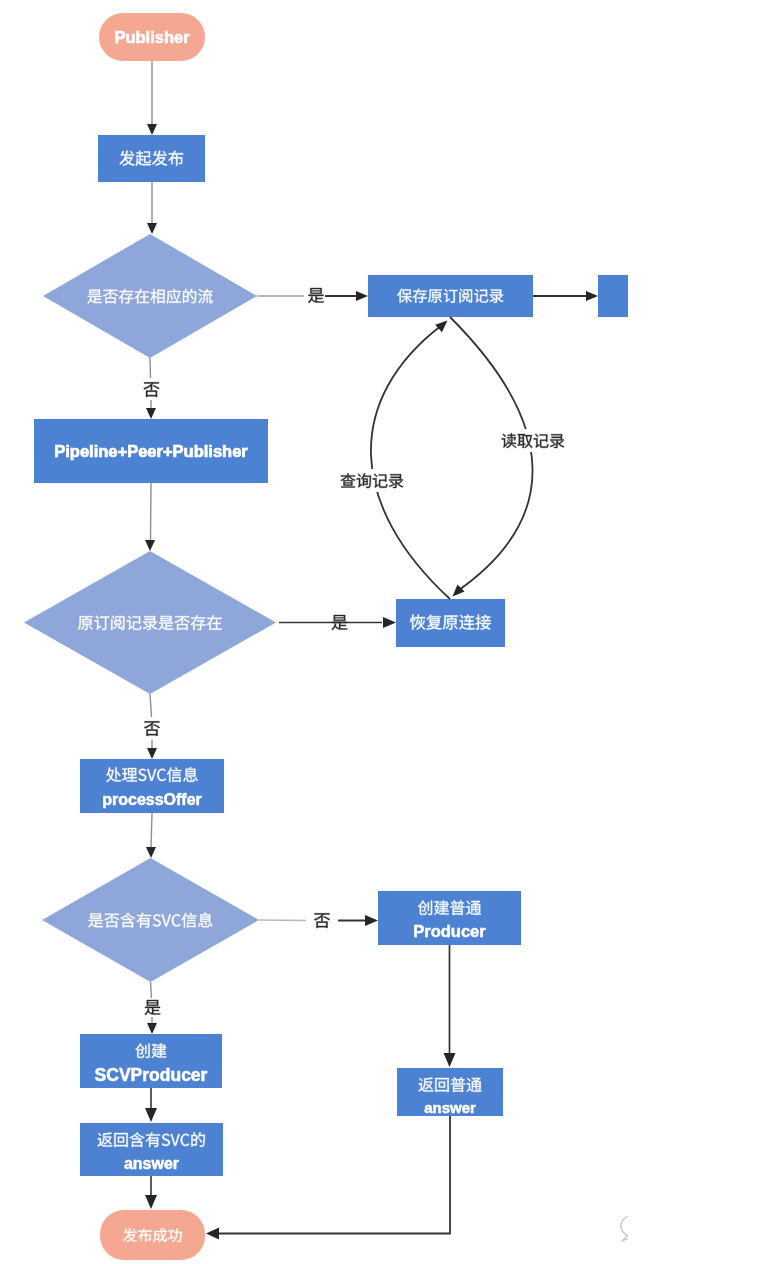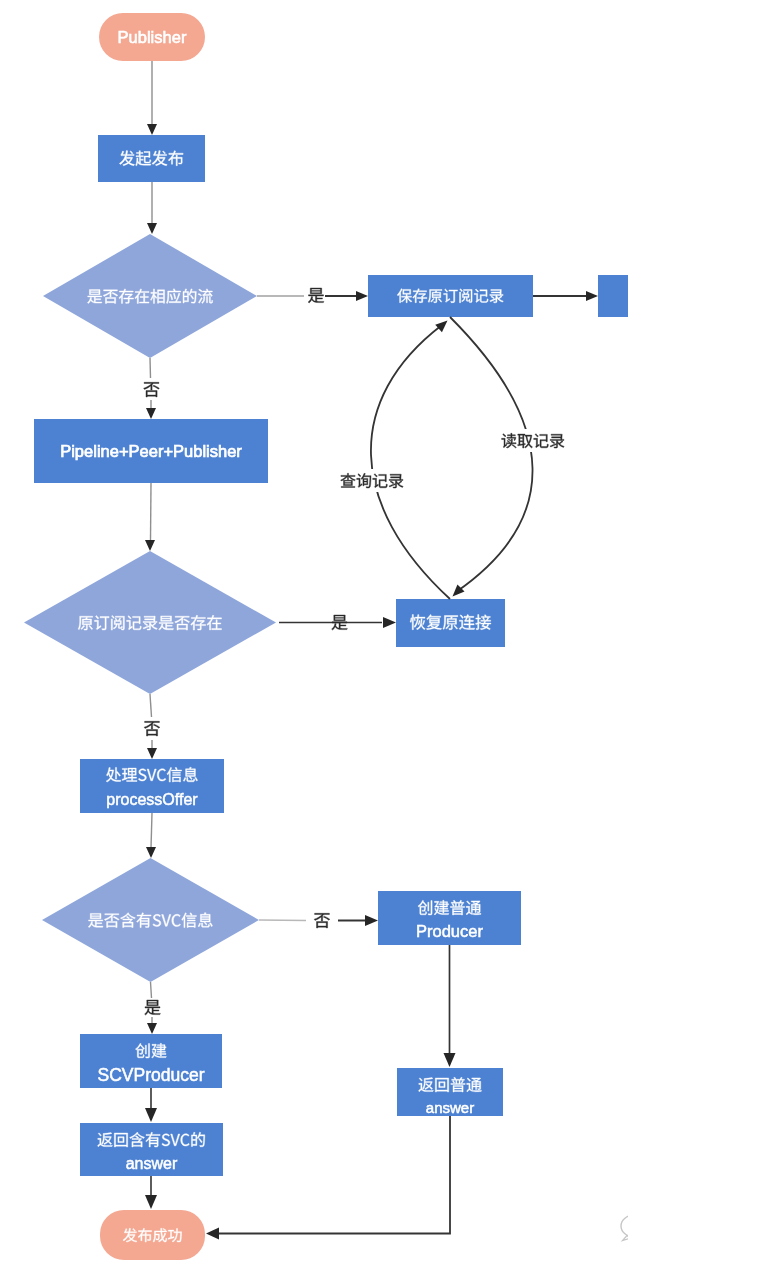--- a/index.html
+++ b/index.html
@@ -1,14 +1,14 @@
 <!DOCTYPE html>
 <html><head><meta charset="utf-8"><title>flow</title><style>
 html,body{margin:0;padding:0;background:#ffffff;}
-#c{position:relative;width:628px;height:1264px;overflow:hidden;}
+#c{position:relative;width:628px;height:1264px;overflow:hidden;font-weight:bold;}
 text{font-family:"Liberation Sans",sans-serif;}
 </style></head>
 <body>
 <div id="c">
 <svg width="778" height="1264" viewBox="0 0 778 1264">
 <rect x="99" y="13" width="106" height="48" rx="24" fill="#F4A791"></rect>
 <text x="152" y="43.1925" font-size="16.5" fill="#fff" stroke="#fff" stroke-width="0.6" text-anchor="middle">Publisher</text>
 <line x1="152" y1="61" x2="152" y2="124.5" stroke="#8f8f8f" stroke-width="1.4"></line>
 <polygon points="152,135 147.0,124 157.0,124" fill="#262626"></polygon>
 <rect x="98" y="135" width="107" height="47" rx="0" fill="#4D82D2"></rect>

